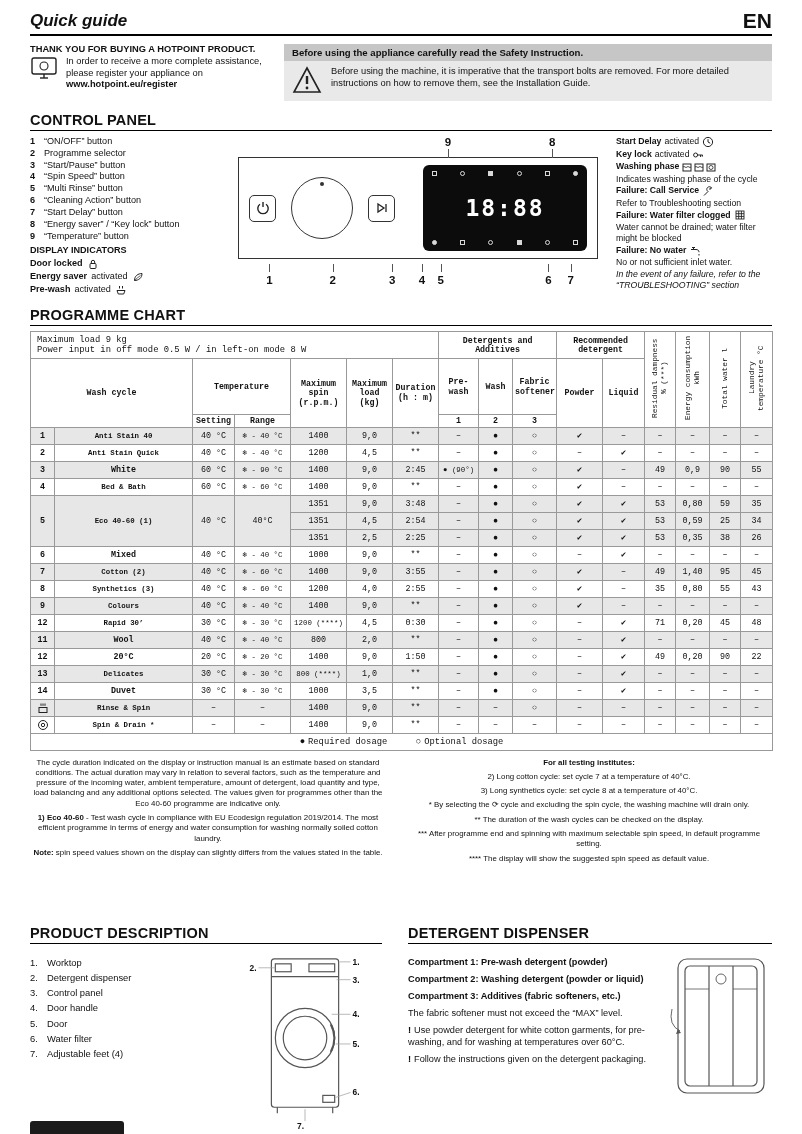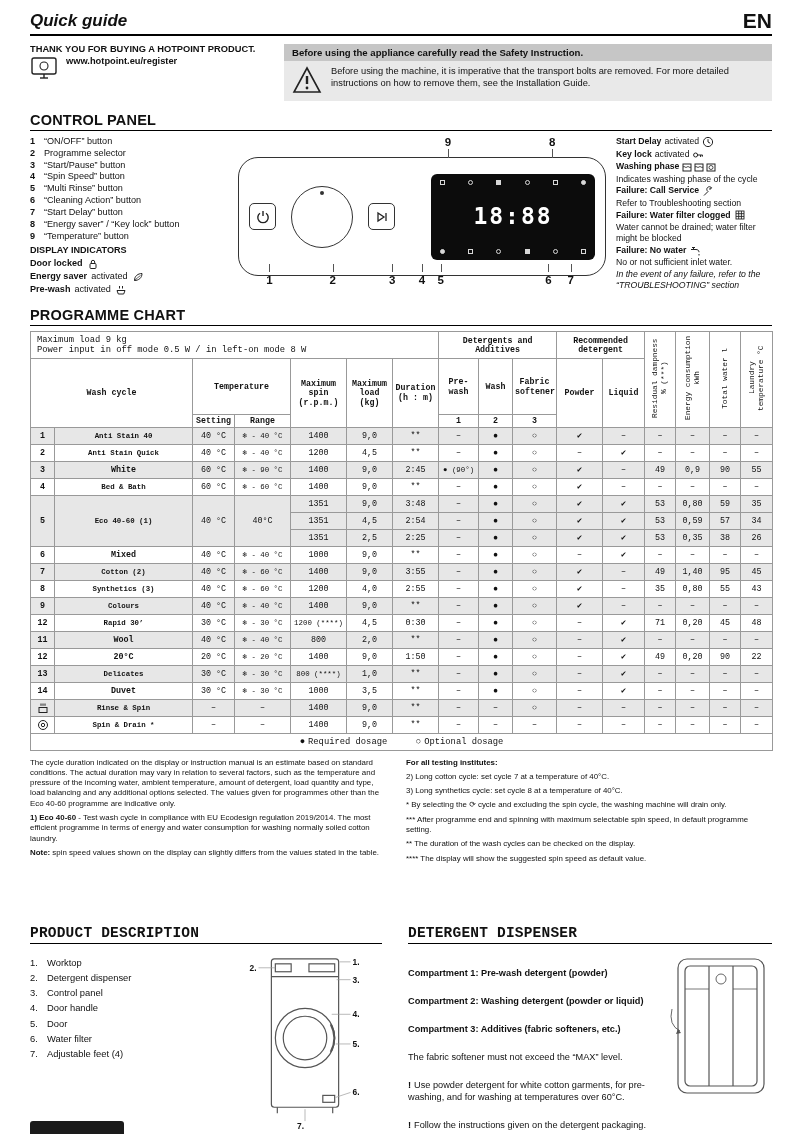--- a/index.html
+++ b/index.html
@@ -22,36 +22,36 @@
   .thanks-body { font-size: 9.3px; line-height: 1.25; }
   .url { font-weight: bold; }
   .safety-box { flex: 1; }
   .safety-head { background: #c6c6c6; font-weight: bold; font-size: 9.6px; padding: 3px 8px; }
   .safety-body { background: #e9e9e9; padding: 5px 8px 7px; display: flex; gap: 9px;
                  font-size: 9.3px; line-height: 1.25; }
   .warn svg { width: 30px; height: 28px; display: block; }
 
   h2.section { font-size: 14.5px; font-weight: bold; margin: 11px 30px 5px;
                border-bottom: 1.3px solid #000; padding-bottom: 2px; letter-spacing: .2px; }
-  .half h2.section { margin-left: 0; margin-right: 0; font-family: Liberation Mono, monospace; }
+  .half h2.section { margin-left: 0; margin-right: 0; }
 
   
   .cp { display: flex; gap: 8px; margin: 2px 30px 0; }
   .cp-left { width: 198px; font-size: 9.1px; line-height: 1.3; }
   .cp-item { display: flex; gap: 5px; }
   .cp-num { width: 9px; font-weight: bold; flex: none; }
   .cp-ind-head { font-weight: bold; margin-top: 3px; }
   .cp-ind { display: flex; align-items: center; gap: 4px; margin-top: 1px; }
   .icon { display: inline-flex; vertical-align: middle; }
   .icon svg { width: 12px; height: 12px; display: block; }
   .icon.wide svg { width: 34px; height: 12px; }
 
   .cp-mid { position: relative; width: 372px; height: 150px; flex: none; }
-  .panel { position: absolute; left: 2px; right: 2px; top: 21px; height: 119px;
-           border: 1.4px solid #333; border-radius: 20px; display: flex; align-items: center;
+  .panel { position: absolute; left: 2px; right: 10px; top: 21px; height: 102px;
+           border: 1.4px solid #333; border-radius: 0; display: flex; align-items: center;
            padding: 0 10px; gap: 15px; }
   .pbtn { width: 27px; height: 27px; border: 1.4px solid #333; border-radius: 5px;
           display: flex; align-items: center; justify-content: center; }
   .pbtn svg { width: 14px; height: 14px; }
   .knob { width: 62px; height: 62px; border: 1.5px solid #333; border-radius: 50%; position: relative; flex: none; }
   .knob::after { content: ""; position: absolute; top: 4px; left: 50%; margin-left: -2px;
                  width: 4px; height: 4px; background: #333; border-radius: 50%; }
   .display { margin-left: auto; width: 164px; height: 86px; background: #0c0c0c; border-radius: 6px;
              color: #fff; display: flex; flex-direction: column; justify-content: space-between;
              padding: 6px 9px; }
@@ -85,37 +85,37 @@
   .pc-table tbody td { height: 17px; }
   tr.shade td { background: #e7e7e7; }
   td.name { font-weight: bold; }
   td.num { font-weight: bold; }
   td.small { font-size: 7.4px; }
   .legend-cell { text-align: left; padding: 3px 7px !important; font-size: 8.8px; }
   .legend-cell .sym { font-size: 9px; margin-right: 3px; }
   .legend-cell .gap { display: inline-block; width: 18px; }
 
   
-  .fn { display: flex; gap: 20px; margin: 7px 30px 0; font-size: 7.9px; line-height: 1.3; }
+  .fn { display: flex; gap: 20px; margin: 7px 30px 0; font-size: 7.9px; line-height: 1.3; text-align: center; }
   .fn-left { width: 356px; }
   .fn-right { flex: 1; }
   .fn p { margin: 0 0 4px; }
 
   
   .bottom { display: flex; gap: 26px; margin: 46px 30px 0; }
   .half-left { width: 352px; }
   .half-right { flex: 1; }
   .pd-wrap { display: flex; gap: 2px; }
   .pd-list { font-size: 9.4px; line-height: 1.62; margin-top: 6px; flex: 1; }
   .pd-item { display: flex; gap: 5px; }
   .pd-num { width: 12px; flex: none; }
   .machine-svg { width: 152px; height: 182px; flex: none; }
   .dd-wrap { display: flex; gap: 8px; }
   .dd-text { flex: 1; font-size: 9.2px; line-height: 1.3; margin-top: 3px; }
-  .dd-text p { margin: 16px 0 1px; }
+  .dd-text p { margin: 5px 0 1px; }
   .dd-text p.b { font-weight: bold; }
   .dd-text .bang { font-weight: bold; margin-right: 3px; }
   .dd-svg { width: 104px; height: 152px; flex: none; }
 
   .partbox { position: absolute; left: 30px; bottom: 0; width: 94px; height: 13px;
              background: #1b1b1b; border-radius: 3px 3px 0 0; }
 </style>
 </head>
 <body>
 
@@ -132,20 +132,21 @@
       <div class="thanks-row">
         <span class="monitor-icon">
           <svg viewBox="0 0 30 27" fill="none" stroke="#222" stroke-width="1.4">
             <rect x="2" y="2" width="24" height="16" rx="2"></rect>
             <line x1="10" y1="22" x2="18" y2="22"></line>
             <line x1="14" y1="18" x2="14" y2="22"></line>
             <circle cx="14" cy="10" r="4" stroke-width="1.1"></circle>
           </svg>
         </span>
         <div class="thanks-body">
+          <span>In order to receive a more complete assistance, please register your appliance on</span>
           <div class="url">www.hotpoint.eu/register</div>
         </div>
       </div>
     </div>
     <div class="safety-box">
       <div class="safety-head">Before using the appliance carefully read the Safety Instruction.</div>
       <div class="safety-body">
         <span class="warn">
           <svg viewBox="0 0 30 28" fill="none" stroke="#222" stroke-width="1.6">
             <path d="M15 2 L28 26 L2 26 Z"></path>
@@ -493,21 +494,21 @@
           <td>1351</td>
           <td>4,5</td>
           <td>2:54</td>
           <td>–</td>
           <td>●</td>
           <td>○</td>
           <td>✔</td>
           <td>✔</td>
           <td>53</td>
           <td>0,59</td>
-          <td>57</td>
+          <td>25</td>
           <td>34</td>
         </tr>
         <tr class="shade">
           <td>1351</td>
           <td>2,5</td>
           <td>2:25</td>
           <td>–</td>
           <td>●</td>
           <td>○</td>
           <td>✔</td>
@@ -743,22 +744,22 @@
     <div class="fn-left">
         <p><span>The cycle duration indicated on the display or instruction manual is an estimate based on standard conditions. The actual duration may vary in relation to several factors, such as the temperature and pressure of the incoming water, ambient temperature, amount of detergent, load quantity and type, load balancing and any additional options selected. The values given for programmes other than the Eco 40-60 programme are indicative only.</span></p>
         <p><b>1) Eco 40-60</b><span> - Test wash cycle in compliance with EU Ecodesign regulation 2019/2014. The most efficient programme in terms of energy and water consumption for washing normally soiled cotton laundry.</span></p>
         <p><b>Note:</b><span> spin speed values shown on the display can slightly differs from the values stated in the table.</span></p>
       </div>
     <div class="fn-right">
         <p><b>For all testing institutes:</b></p>
         <p><span>2)  Long cotton cycle: set cycle 7 at a temperature of 40°C.</span></p>
         <p><span>3)  Long synthetics cycle: set cycle 8 at a temperature of 40°C.</span></p>
         <p><span>* By selecting the ⟳ cycle and excluding the spin cycle, the washing machine will drain only.</span></p>
+        <p><span>**  The duration of the wash cycles can be checked on the display.</span></p>
         <p><span>***  After programme end and spinning with maximum selectable spin speed, in default programme setting.</span></p>
-        <p><span>**  The duration of the wash cycles can be checked on the display.</span></p>
         <p><span>****  The display will show the suggested spin speed as default value.</span></p>
       </div>
   </div>
 
   <div class="bottom">
     <div class="half half-left">
       <h2 class="section">PRODUCT DESCRIPTION</h2>
       <div class="pd-wrap">
         <div class="pd-list">
             <div class="pd-item">

